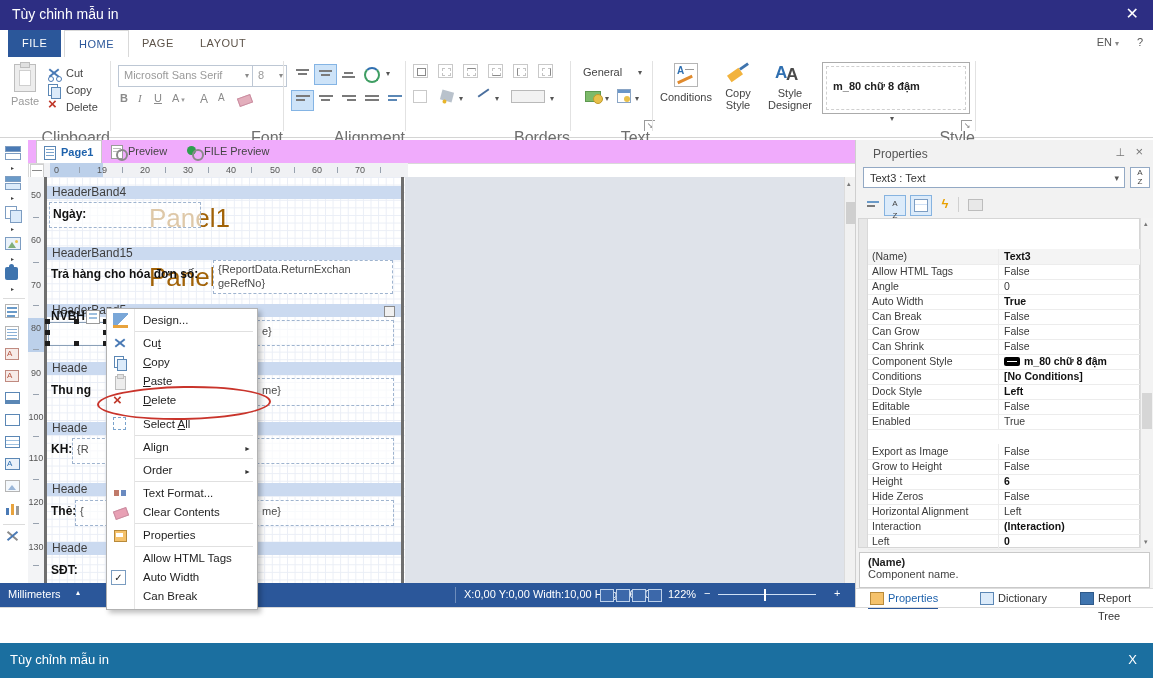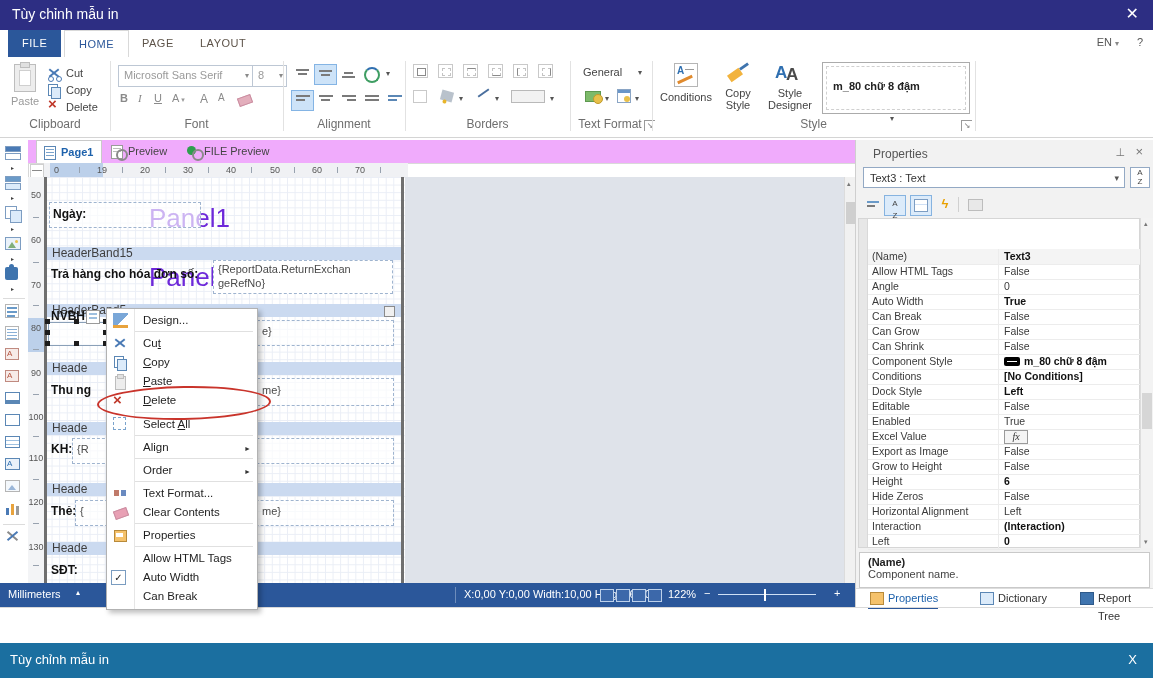--- a/index.html
+++ b/index.html
@@ -14,21 +14,21 @@
   .tabrow{left:0;top:30px;width:1153px;height:27px;background:#fff;border-bottom:1px solid #d9d9d9}
   .rtab{position:absolute;top:0;height:27px;line-height:27px;padding:0 14px;font-size:11px;letter-spacing:.5px}
   .rtab.file{left:8px;background:#2b579a;color:#fff}
   .rtab.home{left:64px;background:#fff;color:#2b579a;border:1px solid #d9d9d9;border-bottom:none}
   .rtab.plain{color:#5d5349}
   .langbox{position:absolute;right:34px;top:6px;color:#555}
   .helpq{position:absolute;right:10px;top:6px;color:#555}
   
   .ribbon{left:0;top:57px;width:1153px;height:80px;background:#fff;border-bottom:1px solid #d4d4d4}
   .gsep{position:absolute;top:4px;width:1px;height:70px;background:#e2e2e2}
-  .glabel{position:absolute;top:60px;font-size:12px;color:#6e6e6e;text-align:center}
+  .glabel{position:absolute;top:72px;font-size:16px;color:#6e6e6e;text-align:right}
   .launch{position:absolute;top:63px;width:10px;height:10px;border-left:1px solid #9a9a9a;border-top:1px solid #9a9a9a;color:#777;font-size:8px;line-height:10px;text-align:center}
   .smbtn{position:absolute;height:16px;line-height:16px;color:#444;font-size:11px}
   .combo{position:absolute;height:20px;border:1px solid #bdc7d4;background:#fff;color:#9a9a9a;line-height:19px;padding-left:5px}
   .combo .da{position:absolute;right:3px;top:0;color:#8a8a8a;font-size:8px}
   .tglbtn{position:absolute;width:21px;height:19px;border:1px solid transparent;text-align:center}
   .tglbtn.on{background:#cde3f8;border-color:#84b4e4}
   .dis{color:#9a9a9a}
   .u{text-decoration:underline}
   
   .toolbox{left:0;top:140px;width:28px;height:443px;background:#fff;border-right:1px solid #d7d7d7}
@@ -56,21 +56,21 @@
   .canvas{left:44px;top:177px;width:811px;height:406px;background:#dfe3ea;overflow:hidden}
   .page{position:absolute;left:0;top:0;width:361px;height:406px;background:#fff;
     background-image:linear-gradient(#eaeef6 1px,transparent 1px),linear-gradient(90deg,#eaeef6 1px,transparent 1px);
     background-size:7.6px 7.6px}
   .pedgeL{position:absolute;left:0;top:0;width:3px;height:406px;background:#6f6f6f}
   .pedgeR{position:absolute;left:357px;top:0;width:3px;height:406px;background:#6f6f6f}
   .bandstrip{position:absolute;left:3px;width:354px;height:13px;background:#cbdaf0;color:#3f3f3f;font-size:12px;line-height:13px;padding-left:5px;box-sizing:border-box}
   .cell{position:absolute;border:1px dashed #9fb4cf;background:rgba(255,255,255,.65)}
   .blabel{position:absolute;font-weight:bold;color:#111;font-size:12px}
   .bval{position:absolute;color:#4a4a4a;font-size:11px}
-  .wmark{position:absolute;color:#6d28d9;font-size:26px;z-index:0}
+  .wmark{position:absolute;color:#a16207;font-size:26px;z-index:0}
   .hdl{position:absolute;width:5px;height:5px;background:#1c1c1c}
   .vscroll{left:844px;top:177px;width:11px;height:406px;background:#f1f1f1;border-left:1px solid #dcdcdc}
   .vthumb{position:absolute;left:1px;top:25px;width:9px;height:22px;background:#cfcfcf}
   
   .statusbar{left:0;top:583px;width:855px;height:24px;background:#2b579a;color:#fff}
   .statusbar .sep{position:absolute;top:4px;width:1px;height:16px;background:#6d8cbb}
   .sicon{position:absolute;top:6px;width:12px;height:11px;border:1px solid #bcd0ea;background:#3c68aa}
   .slider{position:absolute;top:11px;height:1px;background:#cfe0f5}
   
   .cmenu{left:106px;top:308px;width:150px;height:300px;background:#fff;border:1px solid #b2b2b2;box-shadow:3px 3px 5px rgba(0,0,0,.25);z-index:50}
@@ -428,20 +428,21 @@
       <i class="vtick" style="top:302px"></i>
       <i class="vtick" style="top:346px"></i>
       <i class="vtick" style="top:388px"></i>
   </div>
 
   <div class="abs canvas">
     <div class="page"></div>
     <div class="pedgeL"></div>
     <div class="pedgeR"></div>
 
+    <div class="bandstrip" style="top:9px"><span>HeaderBand4</span></div>
     <div class="wmark" style="left:105px;top:26px">Panel1</div>
     <div class="cell" style="left:5px;top:25px;width:150px;height:24px"></div>
     <div class="blabel" style="left:9px;top:30px">Ngày:</div>
 
     <div class="bandstrip" style="top:70px"><span>HeaderBand15</span></div>
     <div class="wmark" style="left:105px;top:85px">Panel2</div>
     <div class="blabel" style="left:7px;top:90px">Trả hàng cho hóa đơn số:</div>
     <div class="cell" style="left:169px;top:83px;width:178px;height:32px;background:#fff">
       <div class="bval" style="left:4px;top:2px">{ReportData.ReturnExchan</div>
       <div class="bval" style="left:4px;top:16px">geRefNo}</div>
@@ -652,24 +653,20 @@
           <span class="pv b">Left</span>
         </div>
       <div class="prow" style="top:180px">
           <span class="pl">Editable</span>
           <span class="pv">False</span>
         </div>
       <div class="prow" style="top:195px">
           <span class="pl">Enabled</span>
           <span class="pv">True</span>
         </div>
-      <div class="prow" style="top:210px">
-          <span class="pl">Excel Value</span>
-          <span class="pv"><span class="fxbtn">fx</span></span>
-        </div>
       <div class="prow" style="top:225px">
           <span class="pl">Export as Image</span>
           <span class="pv">False</span>
         </div>
       <div class="prow" style="top:240px">
           <span class="pl">Grow to Height</span>
           <span class="pv">False</span>
         </div>
       <div class="prow" style="top:255px">
           <span class="pl">Height</span>

